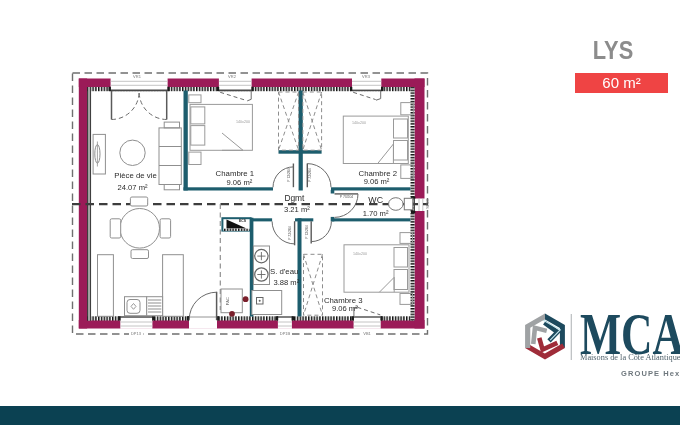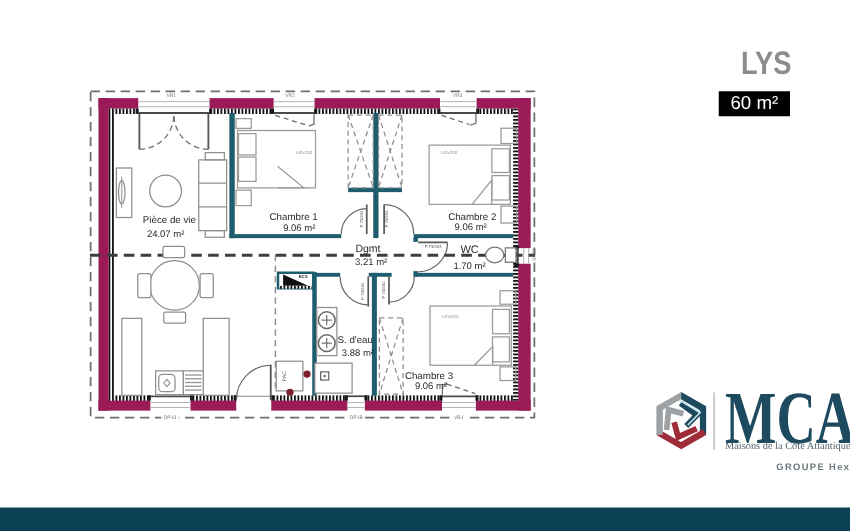--- a/index.html
+++ b/index.html
@@ -408,21 +408,21 @@
     <text x="290.2" y="175" transform="rotate(-90 290.2 175)">P 73/204</text>
     <text x="310.6" y="175" transform="rotate(-90 310.6 175)">P 73/204</text>
     <text x="291.3" y="233" transform="rotate(-90 291.3 233)">P 73/204</text>
     <text x="308" y="232" transform="rotate(-90 308 232)">P 73/204</text>
     <text x="346.5" y="198.2">P 73/204</text>
   </g>
 </svg>
 
 <div class="abs" style="left:553px;top:35px;width:120px;text-align:center;font-size:26px;font-weight:bold;color:#8c8c8c;letter-spacing:0px;transform:scaleX(0.84);">LYS</div>
 
-<div class="abs" style="left:575px;top:73px;width:57px;height:20px;background:#000000;color:#ffffff;font-size:15px;text-align:center;line-height:20px;">60 m²</div>
+<div class="abs" style="left:575px;top:73px;width:93px;height:20px;background:#ef4444;color:#ffffff;font-size:15px;text-align:center;line-height:20px;">60 m²</div>
 
 <svg class="abs" style="left:517px;top:307px" width="163" height="75" viewBox="0 0 163 75">
   <g>
     <g transform="translate(28,29.5)" stroke-linecap="butt" stroke-linejoin="miter">
       <g>
         <path d="M0,-23 L19.9,-11.5 L19.9,11.5 L14.9,8.6 L14.9,-8.4 L-2.6,-18.5 Z" fill="#1d4a5e"></path>
         <polyline points="-0.6,-13.9 12.5,-4.4 4,4.3" fill="none" stroke="#1d4a5e" stroke-width="4.6"></polyline>
         <polyline points="-2.9,-17 15.2,-6.5 5.2,3.6" fill="none" stroke="#c3e4ec" stroke-width="1.2"></polyline>
       </g>
       <g transform="rotate(120)">

